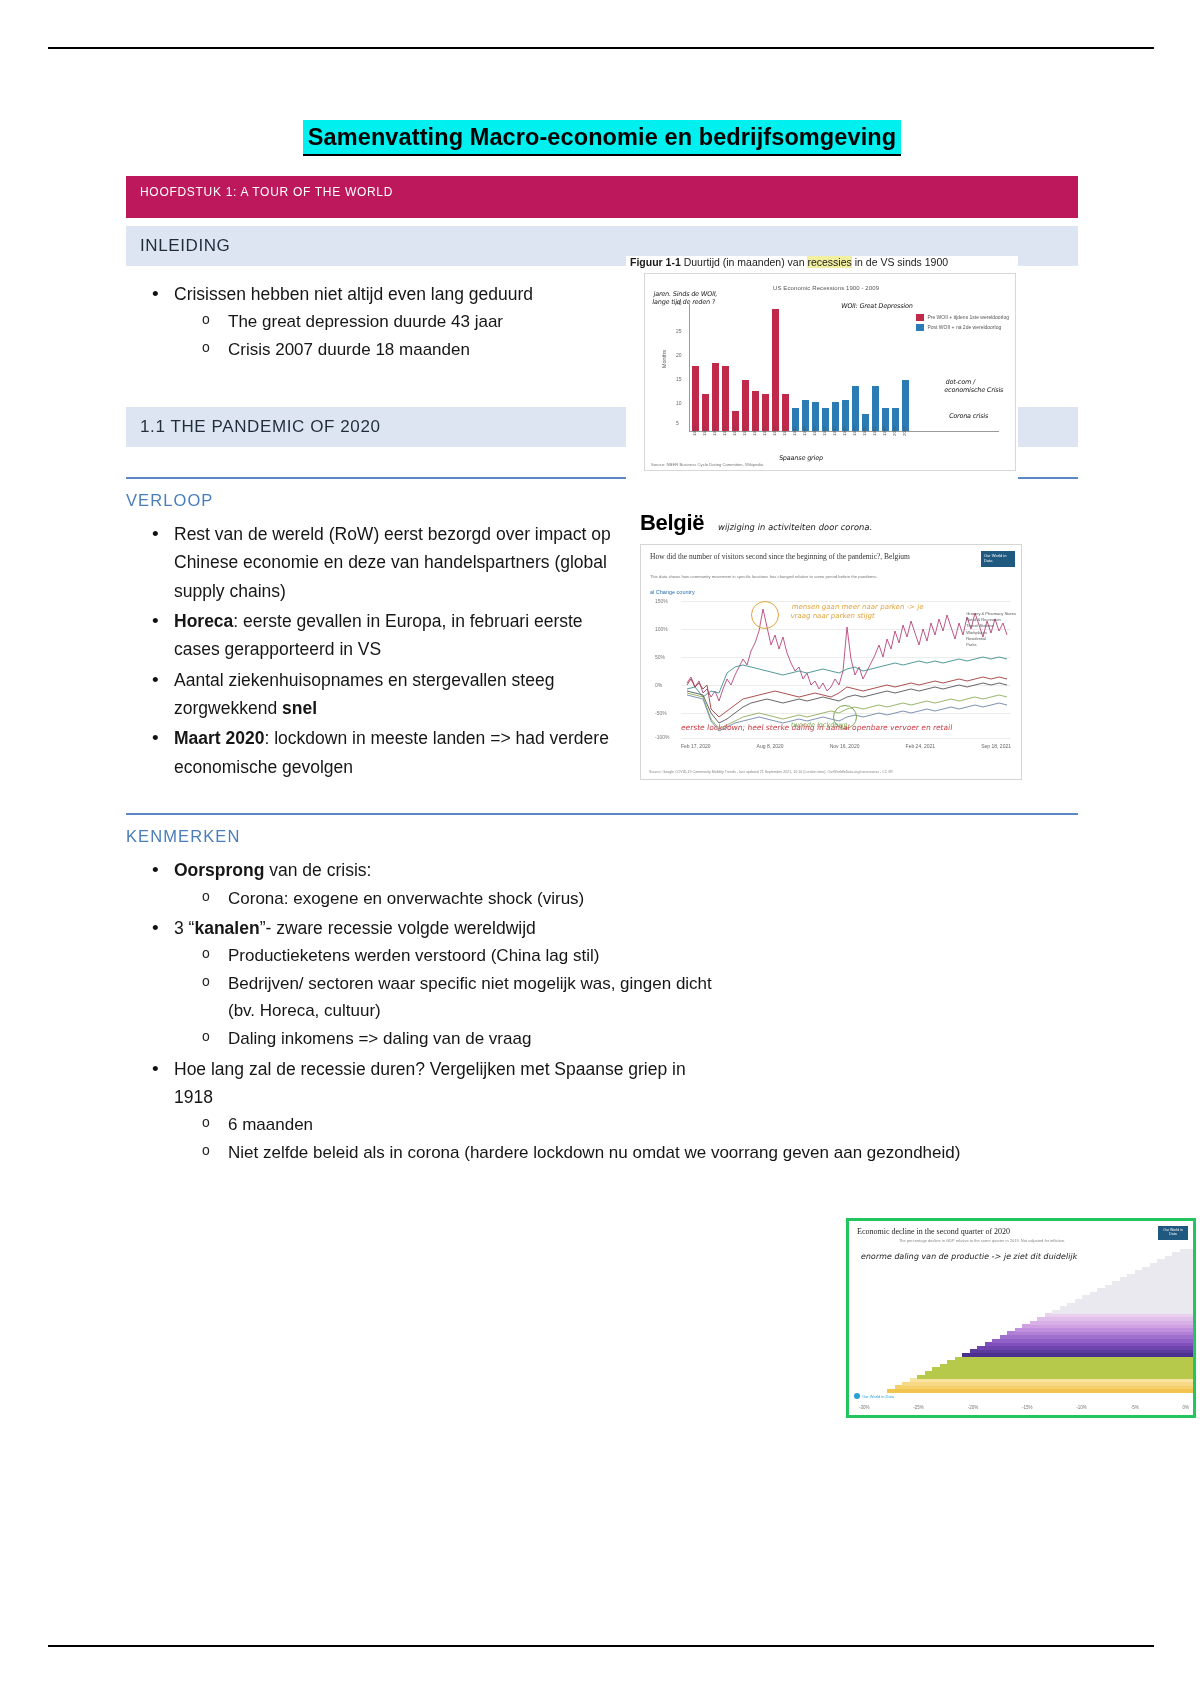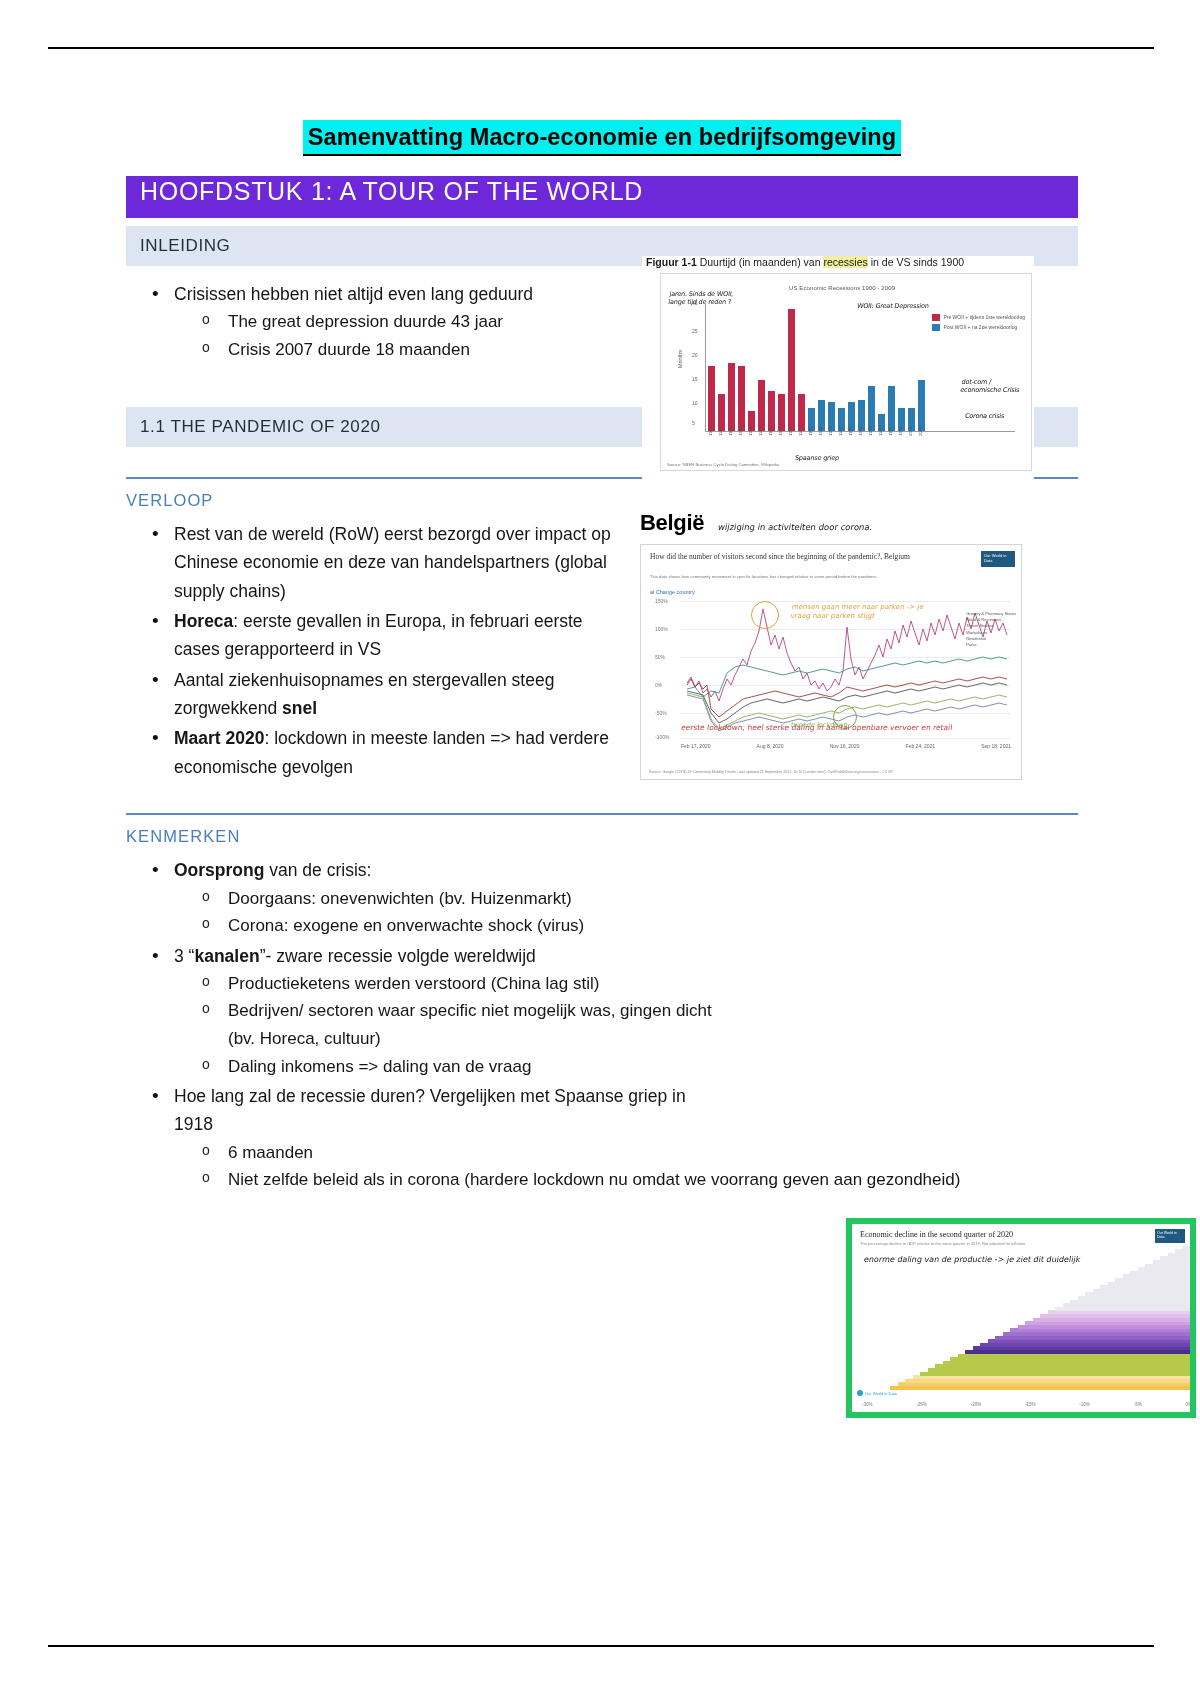--- a/index.html
+++ b/index.html
@@ -59,23 +59,23 @@
     font-size: 23.5px;
     font-weight: bold;
     letter-spacing: 0.1px;
     padding: 3px 5px 2px 5px;
     border-bottom: 2.5px solid #000;
     line-height: 1.22;
   }
 
   
   .chapter-banner {
-    background: #6d28d9;
+    background: #be185d;
     color: #ffffff;
-    font-size: 25px;
+    font-size: 12px;
     letter-spacing: 0.7px;
     padding: 1px 14px 11px 14px;
     box-sizing: border-box;
     height: 42px;
     display: flex;
     align-items: center;
   }
 
   
   .band {
@@ -165,21 +165,20 @@
   b, .b { font-weight: bold; }
 
   
   .fig1 {
     position: absolute;
     left: 0px;
     top: -14px;
     width: 392px;
     height: 230px;
     background: #fff;
-    margin-left: 16px;
   }
   .fig1-cap {
     font-size: 10.5px;
     color: #1a1a1a;
     white-space: nowrap;
     padding-left: 4px;
   }
   .fig1-cap .lbl { font-weight: bold; }
   .fig1-cap .hl { background: #f2f0a0; }
   .fig1-box {
@@ -425,24 +424,25 @@
     width: 330px;
   }
 
   
   .fig3 {
     position: absolute;
     left: 0px;
     top: 0px;
     width: 350px;
     height: 200px;
-    border: 6px solid #22c55e;
+    border: 3px solid #22c55e;
     background: #fff;
     box-sizing: border-box;
     overflow: hidden;
+    text-align: center;
   }
   .f3-title {
     position: absolute;
     left: 8px; top: 6px;
     font-size: 8px;
     color: #222;
     font-family: "Liberation Serif", serif;
   }
   .f3-sub {
     position: absolute;
@@ -719,21 +719,20 @@
       <div class="h3text">KENMERKEN</div>
     </div>
 
     <div class="row">
       <div class="col-text wide">
         <ul class="lvl1">
 
           <li>
             <b>Oorsprong</b><span> van de crisis:</span>
             <ul class="lvl2">
-              <li>Doorgaans: onevenwichten (bv. Huizenmarkt)</li>
               <li>Corona: exogene en onverwachte shock (virus)</li>
             </ul>
           </li>
 
           <li>
             <span>3 “</span><b>kanalen</b><span>”- zware recessie volgde wereldwijd</span>
             <ul class="lvl2">
               <li>Productieketens werden verstoord (China lag stil)</li>
               <li>Bedrijven/ sectoren waar specific niet mogelijk was, gingen dicht (bv. Horeca, cultuur)</li>
               <li>Daling inkomens =&gt; daling van de vraag</li>

